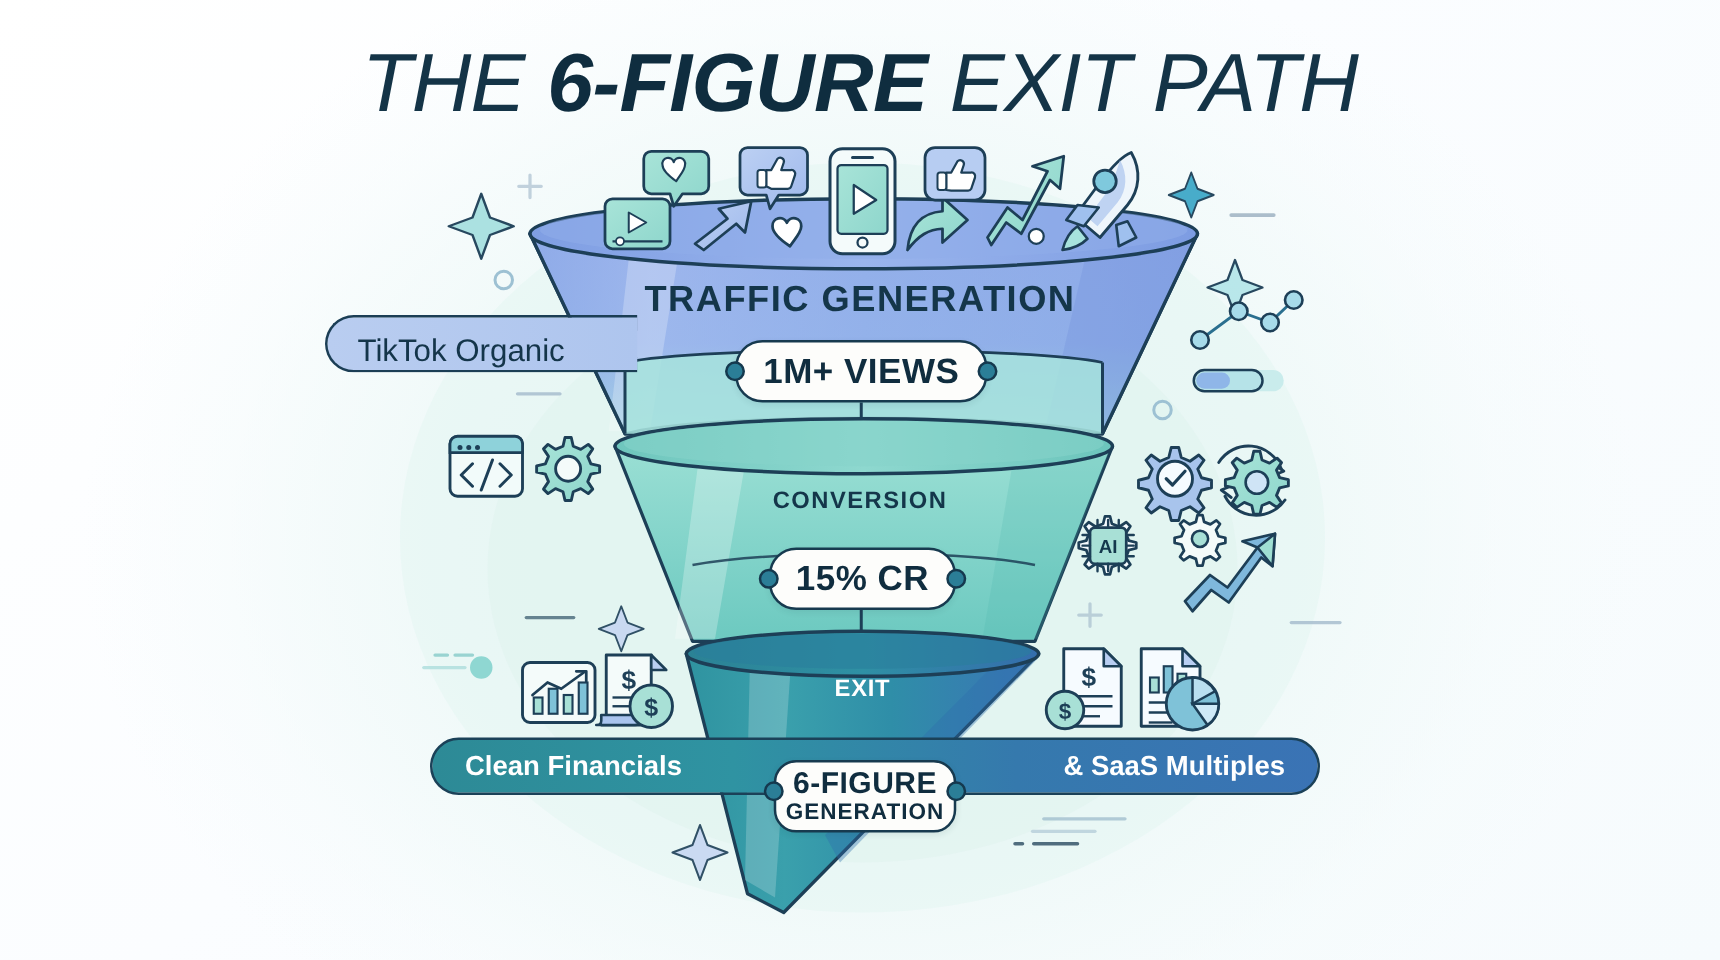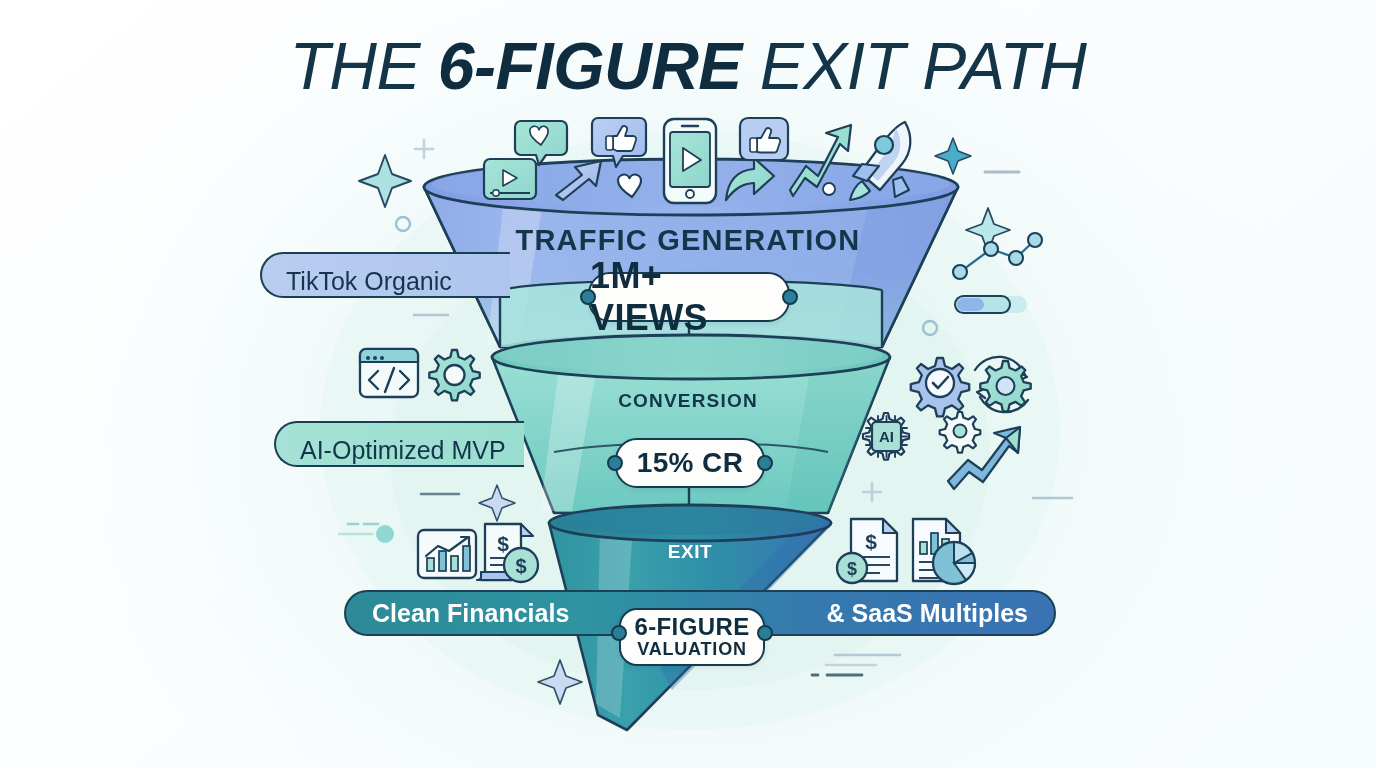--- a/index.html
+++ b/index.html
@@ -62,21 +62,21 @@
     display: flex;
     flex-direction: column;
     align-items: center;
     justify-content: center;
     color: #102d3f;
     font-weight: 700;
     box-shadow: 0 2px 5px rgba(20,50,70,0.09);
   }
   .badge .b-main { letter-spacing: 0.4px; }
   .badge .b-sub { letter-spacing: 0.8px; }
-  .badge.m1 { left: 588px; top: 272px; width: 202px; height: 50px; font-size: 36px; }
+  .badge.m1 { left: 588px; top: 272px; width: 202px; height: 50px; font-size: 28px; }
   .badge.m2 { left: 615px; top: 438px; width: 150px; height: 50px; font-size: 28px; }
   .badge.m3 {
     left: 619px; top: 608px; width: 146px; height: 58px; border-radius: 18px;
   }
   .badge.m3 .b-main { font-size: 24px; line-height: 1.0; }
   .badge.m3 .b-sub  { font-size: 18px; line-height: 1.15; }
   .dot {
     position: absolute; width: 16px; height: 16px; border-radius: 50%;
     background: #2b7e97; border: 2px solid #15394e;
   }
@@ -103,21 +103,21 @@
     color: #13354a; font-size: 25px; width: 250px;
     border-right: none;
   }
   .bar3 {
     position: absolute; left: 344px; top: 590px; width: 712px; height: 46px;
     border-radius: 23px;
     background: linear-gradient(90deg, #2d8a96 0%, #2f93a2 34%, #3579ad 66%, #3a73b5 100%);
     border: 2.5px solid #1b4158;
     display: flex; align-items: center; justify-content: space-between;
     padding: 0 26px;
-    color: #ffffff; font-weight: 700; font-size: 25px; white-space: nowrap;
+    color: #ffffff; font-weight: 700; font-size: 22px; white-space: nowrap;
   }
 </style>
 </head>
 <body>
 
 <div id="stage">
 
   <div class="title">
     <span>THE </span><span class="strong">6-FIGURE</span><span> EXIT PATH</span>
   </div>
@@ -406,23 +406,20 @@
       <line x1="835" y1="655" x2="900" y2="655" stroke="#9dbccc" stroke-width="2.6" stroke-linecap="round"></line>
       <line x1="826" y1="665" x2="876" y2="665" stroke="#b3ccd8" stroke-width="2.6" stroke-linecap="round"></line>
       <line x1="812" y1="675" x2="818" y2="675" stroke="#1d3f57" stroke-width="2.8" stroke-linecap="round"></line>
       <line x1="827" y1="675" x2="862" y2="675" stroke="#1d3f57" stroke-width="2.8" stroke-linecap="round"></line>
     </g>
   </svg>
 
   <div class="pill p1">
     <span>TikTok Organic</span>
   </div>
-  <div class="pill p2">
-    <span>AI-Optimized MVP</span>
-  </div>
   <div class="bar3">
     <span>Clean Financials</span>
     <span>&amp; SaaS Multiples</span>
   </div>
 
   <div class="stage-title s1">TRAFFIC GENERATION</div>
   <div class="stage-title s2">CONVERSION</div>
   <div class="stage-title s3">
     <div>EXIT</div>
   </div>
@@ -434,18 +431,18 @@
   <div class="dot" style="left:782px; top:289px;"></div>
 
   <div class="badge m2">
     <span class="b-main">15% CR</span>
   </div>
   <div class="dot" style="left:607px; top:455px;"></div>
   <div class="dot" style="left:757px; top:455px;"></div>
 
   <div class="badge m3">
     <span class="b-main">6-FIGURE</span>
-    <span class="b-sub">VALUATION</span>
+    <span class="b-sub">GENERATION</span>
   </div>
   <div class="dot" style="left:611px; top:625px;"></div>
   <div class="dot" style="left:757px; top:625px;"></div>
 
 </div>
 
 </body></html>

